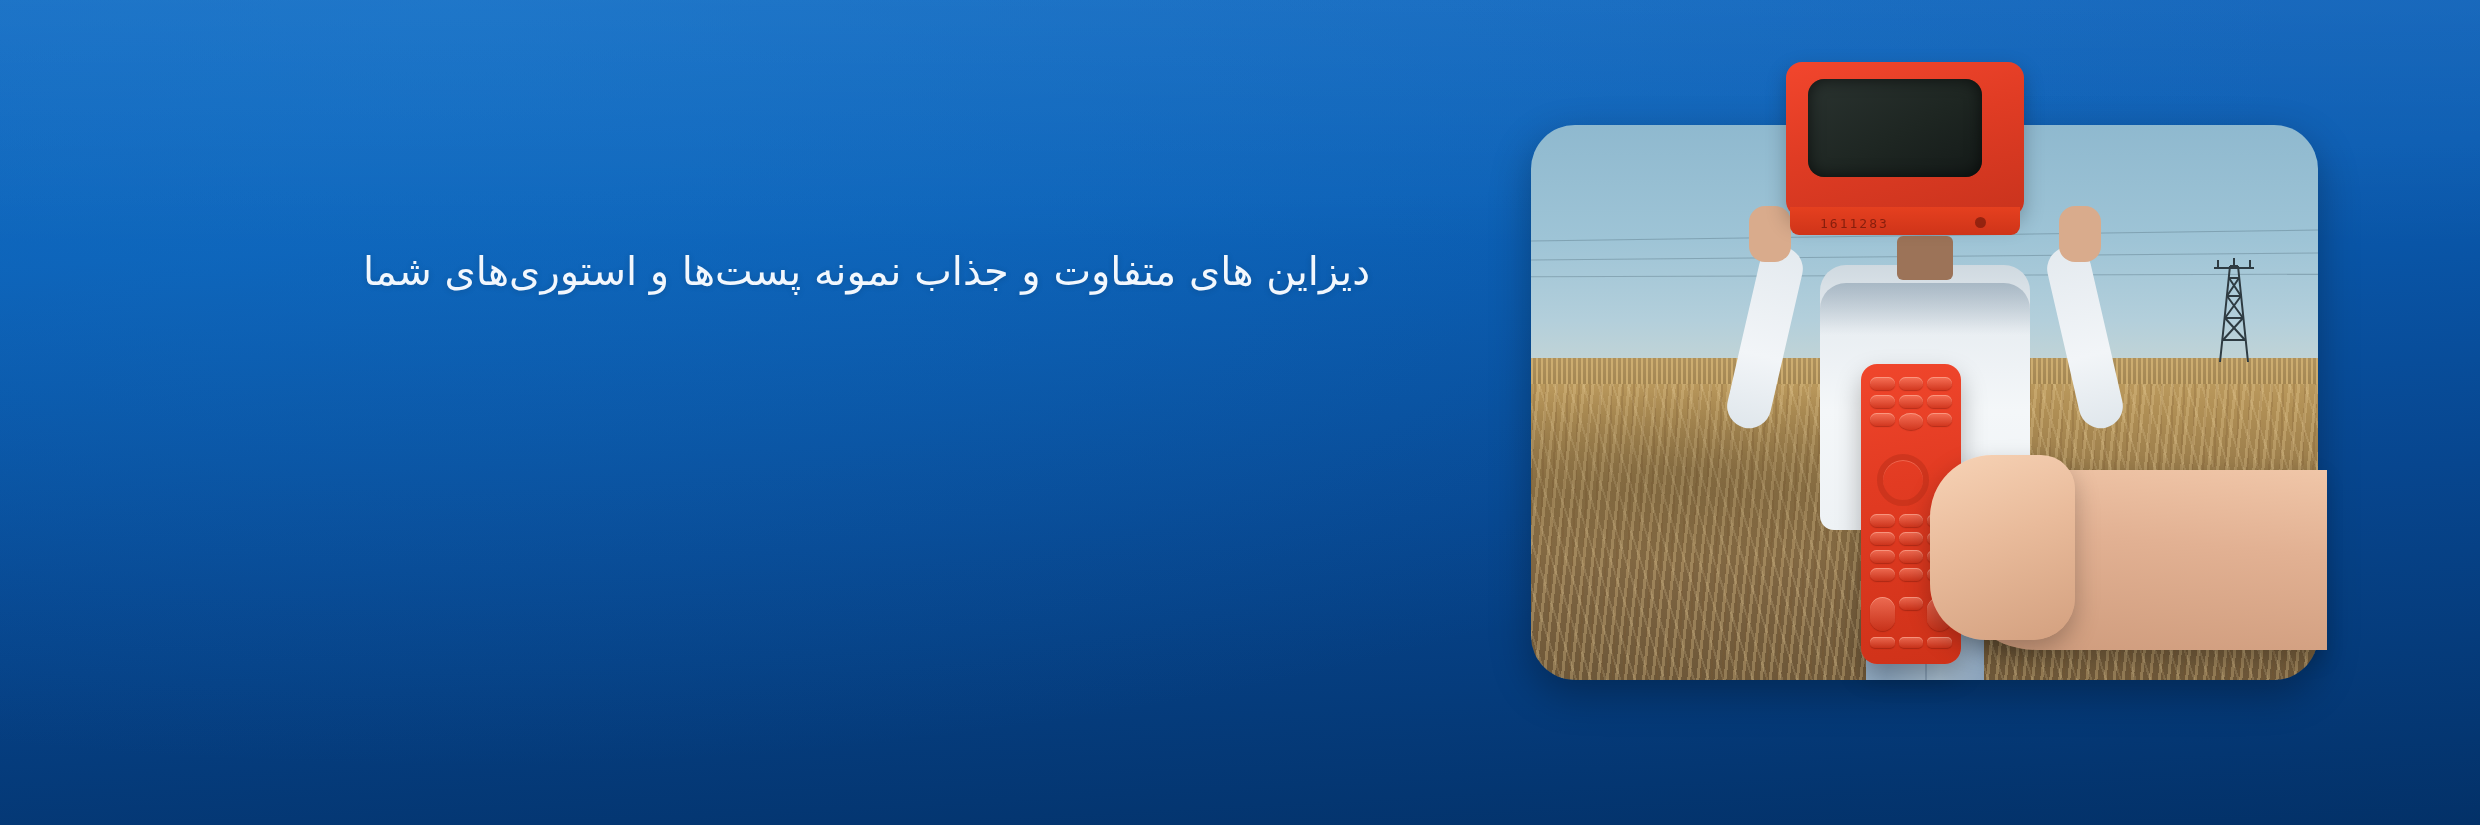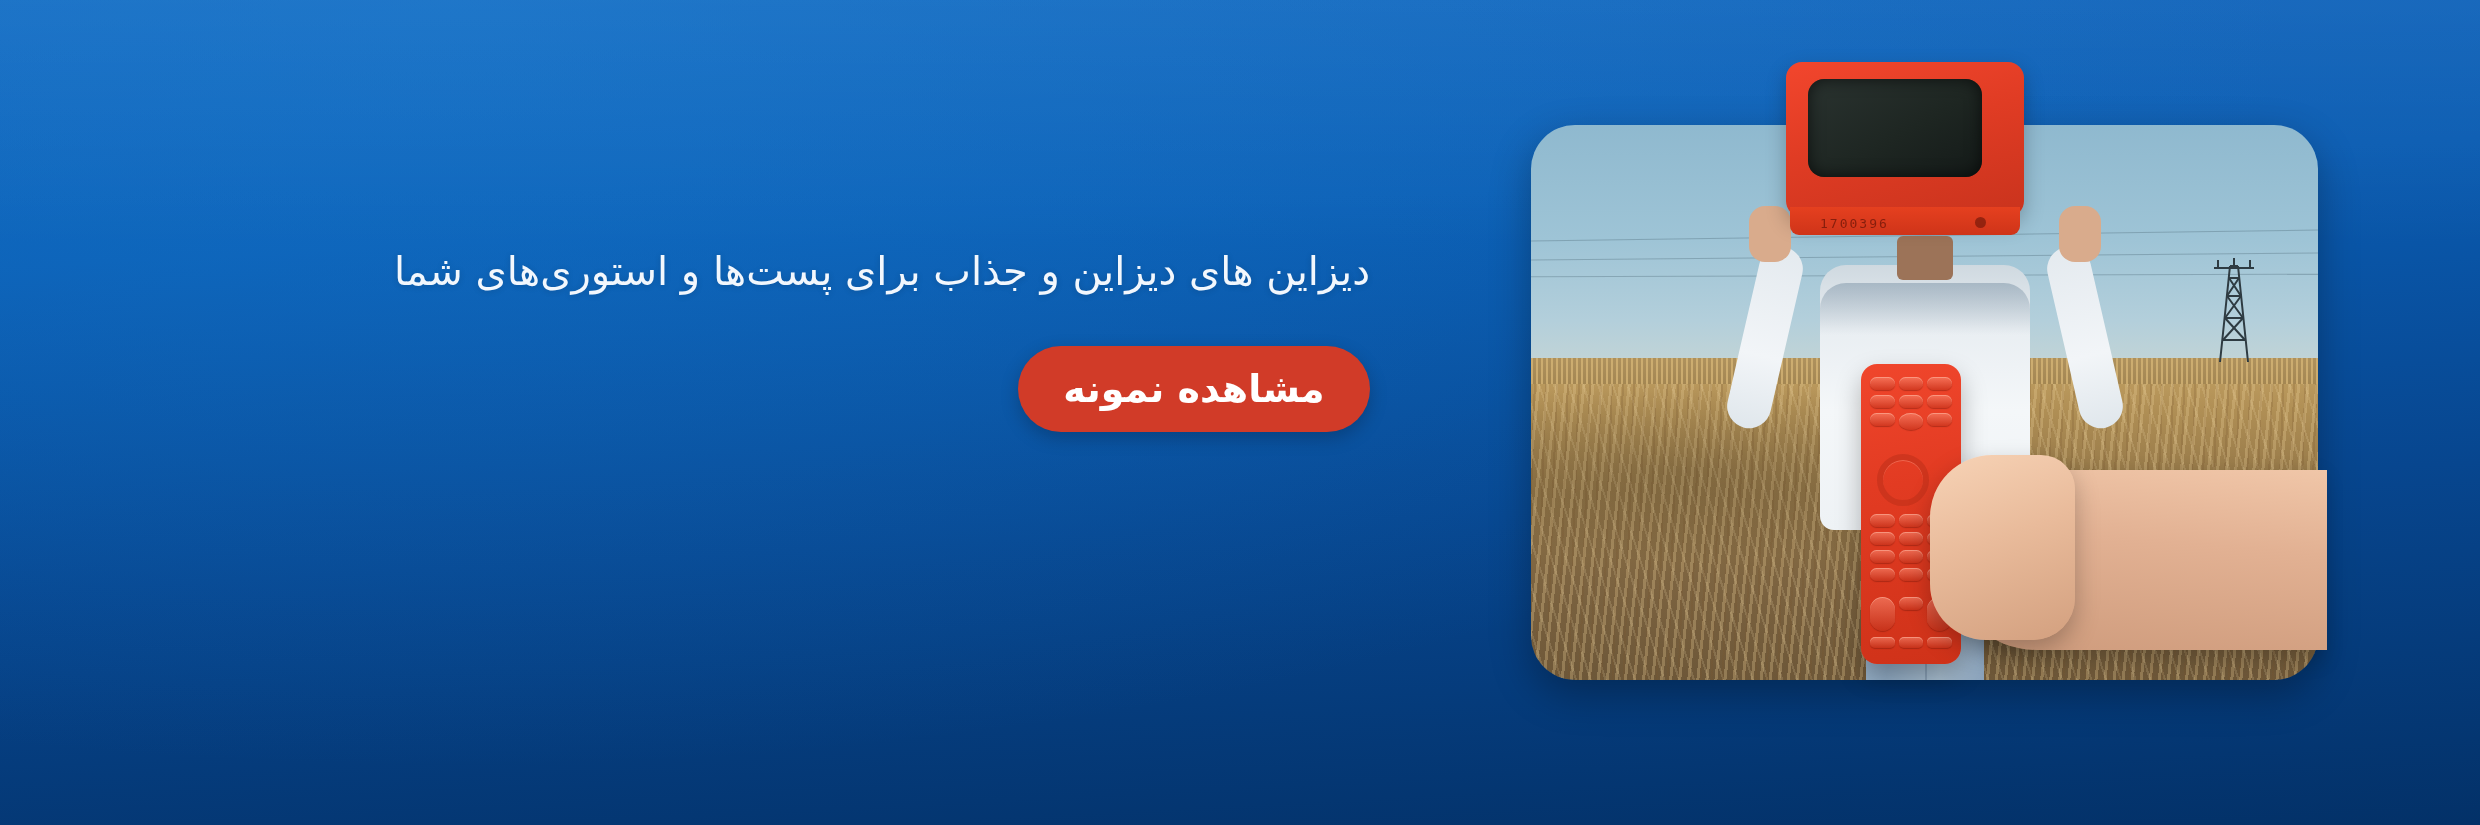--- a/index.html
+++ b/index.html
@@ -282,25 +282,22 @@
   .rb.flat{ height:11px; border-radius:5px; }
 </style>
 </head>
 <body>
 
 <div class="banner">
 
   <div class="copy">
 
 
-    <div class="subtitle">دیزاین های دیزاین و جذاب برای پست‌ها و استوری‌های شما</div>
-
-    <div class="cta-wrap">
-      <button class="cta">مشاهده نمونه</button>
-    </div>
+    <div class="subtitle">دیزاین های متفاوت و جذاب نمونه پست‌ها و استوری‌های شما</div>
+
   </div>
 
   <div class="photo-card">
 
     <div class="sky">
       <div class="wire w1"></div>
       <div class="wire w2"></div>
       <div class="wire w3"></div>
 
       <div class="pylon">
@@ -330,21 +327,21 @@
       <div class="hand left"></div>
       <div class="hand right"></div>
     </div>
   </div>
 
   <div class="tv">
     <div class="tv-body">
       <div class="tv-screen"></div>
     </div>
     <div class="tv-base"></div>
-    <div class="tv-brand">1700396</div>
+    <div class="tv-brand">1611283</div>
     <div class="tv-knob"></div>
   </div>
 
   <div class="fg-arm"></div>
 
   <div class="remote">
     <div class="btn-grid top">
       <div class="rb"></div>
       <div class="rb"></div>
       <div class="rb"></div>

